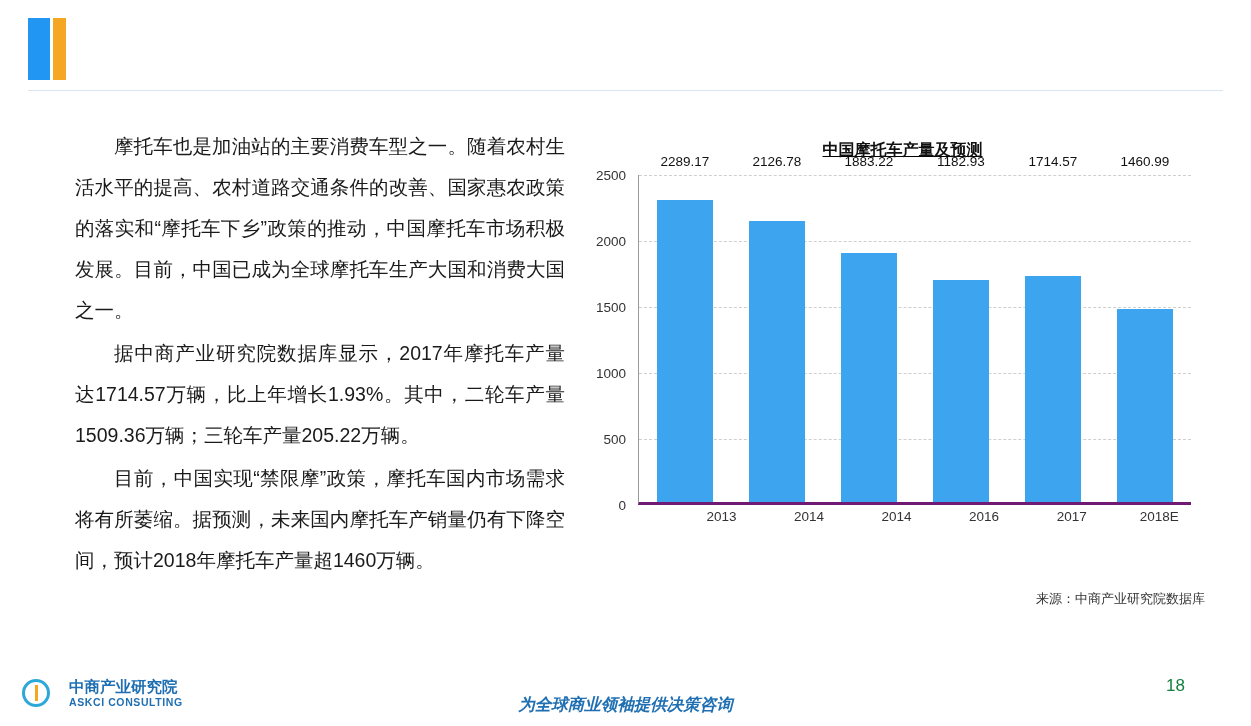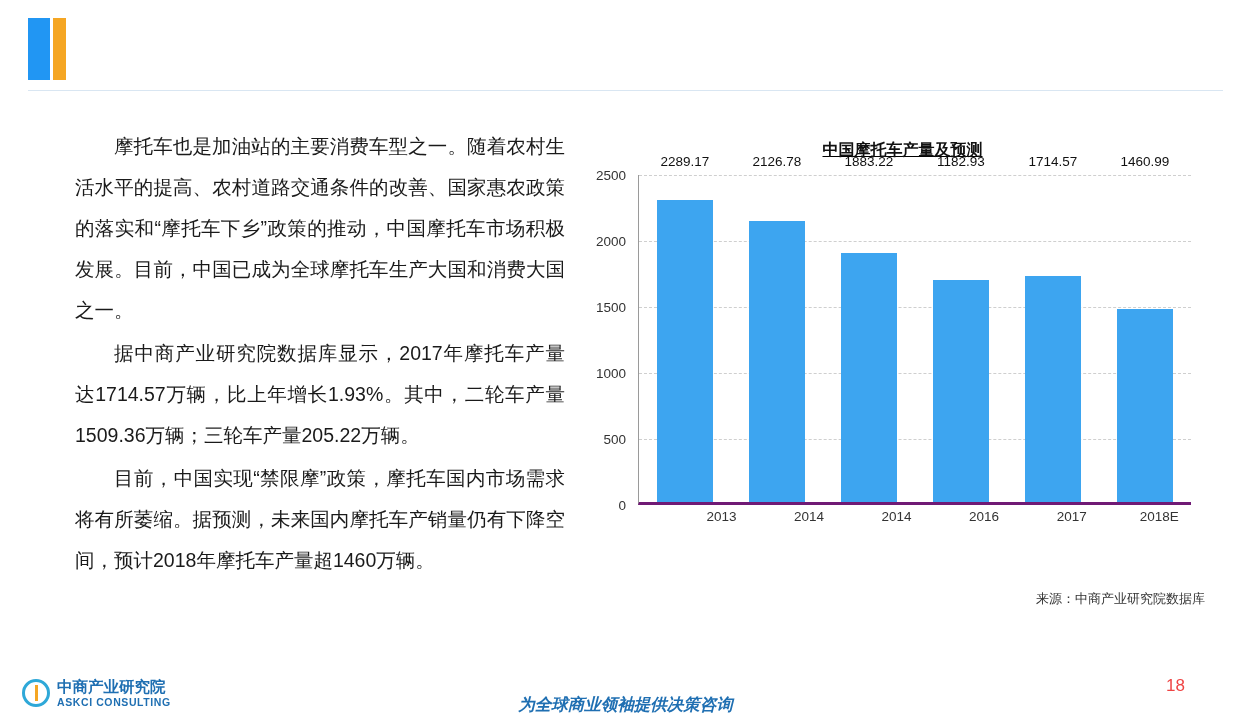--- a/index.html
+++ b/index.html
@@ -217,20 +217,21 @@
     position: absolute;
     left: 50%;
     top: 3px;
     bottom: 3px;
     width: 3px;
     margin-left: -1.5px;
     background: #f5a623;
   }
   .logo-text {
     line-height: 1.15;
+    margin-left: 12px;
   }
   .logo-cn {
     font-size: 15.5px;
     font-weight: bold;
     color: #1f6fb2;
     white-space: nowrap;
   }
   .logo-en {
     font-size: 10.5px;
     font-weight: bold;
@@ -248,21 +249,21 @@
     font-size: 16.5px;
     font-weight: bold;
     font-style: italic;
     color: #1f6fb2;
   }
   .page-num {
     position: absolute;
     right: 66px;
     top: 676px;
     font-size: 17px;
-    color: #ef4444;
+    color: #15803d;
   }
 </style>
 </head>
 <body>
 
 <div id="slide">
 
   <div class="hdr-bar-blue"></div>
   <div class="hdr-bar-orange"></div>
   <div class="hdr-rule"></div>

